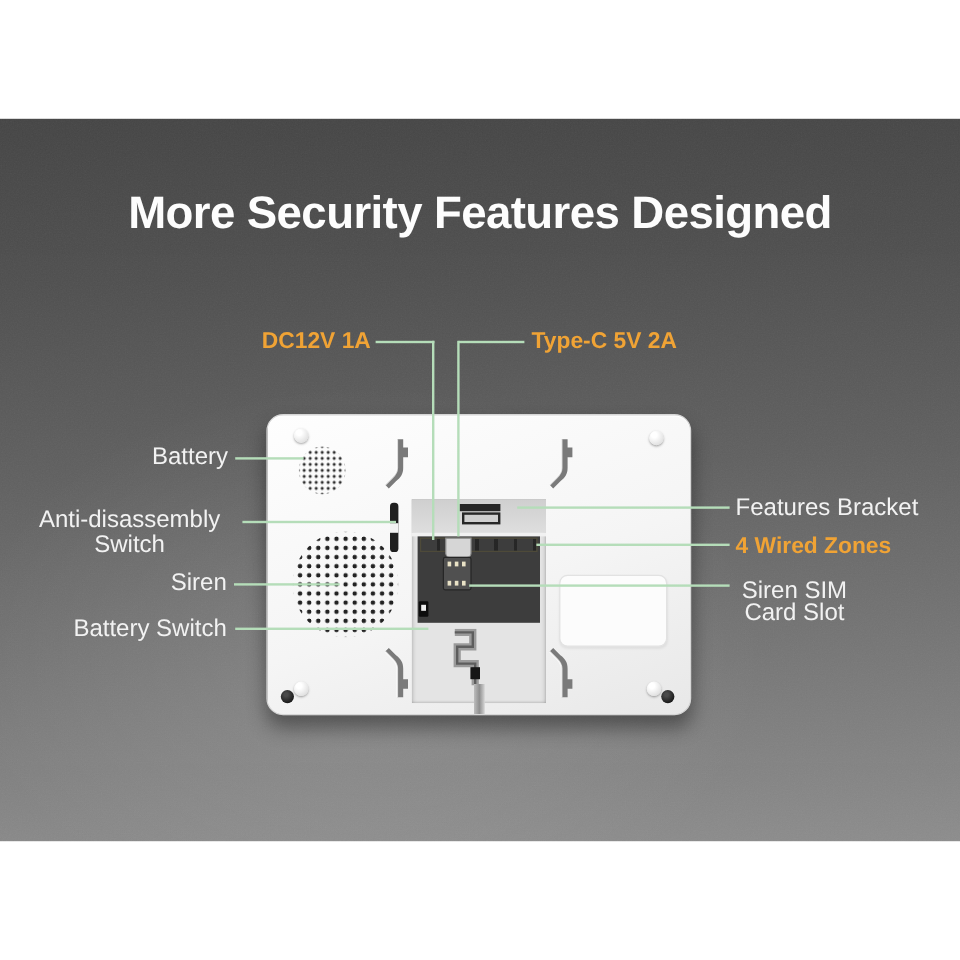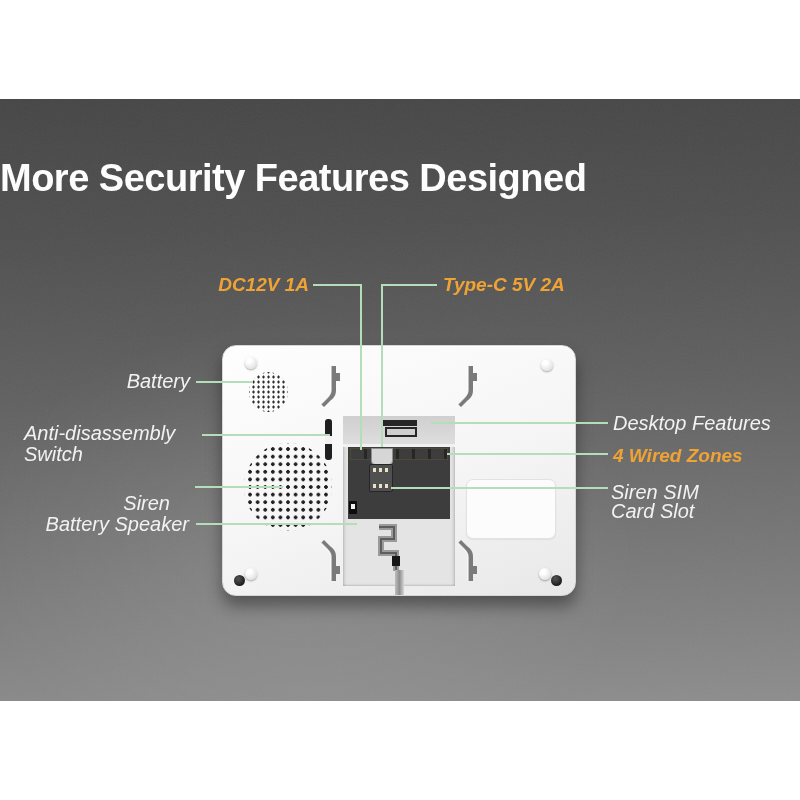--- a/index.html
+++ b/index.html
@@ -12,32 +12,32 @@
     position:absolute;left:0;top:99px;width:800px;height:602px;
     background:linear-gradient(178deg,#454545 0%,#4f4f4f 22%,#606060 48%,#747474 72%,#8d8d8d 100%);
   }
   .photo-light{
     position:absolute;left:0;top:99px;width:800px;height:602px;
     background:radial-gradient(ellipse 60% 55% at 38% 75%, rgba(255,255,255,0.10), rgba(255,255,255,0) 70%);
   }
   .noise{position:absolute;left:0;top:99px;pointer-events:none;}
   
   .title{
-    position:absolute;left:0;top:157px;width:800px;text-align:left;
+    position:absolute;left:0;top:157px;width:800px;text-align:center;
     font-size:38px;font-weight:700;letter-spacing:-0.5px;color:#fdfdfd;
   }
   
-  .lbl{position:absolute;color:#f2f2f2;font-size:20px;line-height:21px;white-space:nowrap;font-style:italic;}
+  .lbl{position:absolute;color:#f2f2f2;font-size:20px;line-height:21px;white-space:nowrap;}
   .lbl.orange{color:#F0A335;font-weight:700;font-size:19px;}
-  .lbl.wrap{white-space:normal;text-align:left;}
+  .lbl.wrap{white-space:normal;text-align:center;}
   .lbl-dc{right:491px;top:274px;}
   .lbl-tc{left:443px;top:274px;}
   .lbl-speaker{right:610px;top:371px;}
   .lbl-anti{left:24px;top:423px;width:168px;}
-  .lbl-siren{right:630px;top:476px;margin-top:17px;}
+  .lbl-siren{right:611px;top:476px;}
   .lbl-battery{right:611px;top:514px;}
   .lbl-desktop{left:613px;top:413px;}
   .lbl-zones{left:613px;top:445px;}
   .lbl-sim{left:611px;top:483px;width:102px;line-height:19px;}
   
   .cline{position:absolute;background:#B5DDB9;height:2px;z-index:6;}
   .cl-dc-h{left:313px;top:284px;width:49px;}
   .cl-dc-v{left:360px;top:284px;width:2px;height:166px;}
   .cl-tc-h{left:382px;top:284px;width:55px;}
   .cl-tc-v{left:381px;top:284px;width:2px;height:163px;}
@@ -188,16 +188,16 @@
 <div class="cline cl-battery"></div>
 <div class="cline cl-desktop"></div>
 <div class="cline cl-zones"></div>
 <div class="cline cl-sim"></div>
 
 <div class="lbl orange lbl-dc">DC12V 1A</div>
 <div class="lbl orange lbl-tc">Type-C 5V 2A</div>
 <div class="lbl lbl-speaker">Battery</div>
 <div class="lbl wrap lbl-anti">Anti-disassembly Switch</div>
 <div class="lbl lbl-siren">Siren</div>
-<div class="lbl lbl-battery">Battery Speaker</div>
-<div class="lbl lbl-desktop">Desktop Features</div>
+<div class="lbl lbl-battery">Battery Switch</div>
+<div class="lbl lbl-desktop">Features Bracket</div>
 <div class="lbl orange lbl-zones">4 Wired Zones</div>
 <div class="lbl wrap lbl-sim">Siren SIM Card Slot</div>
 
 </body></html>

